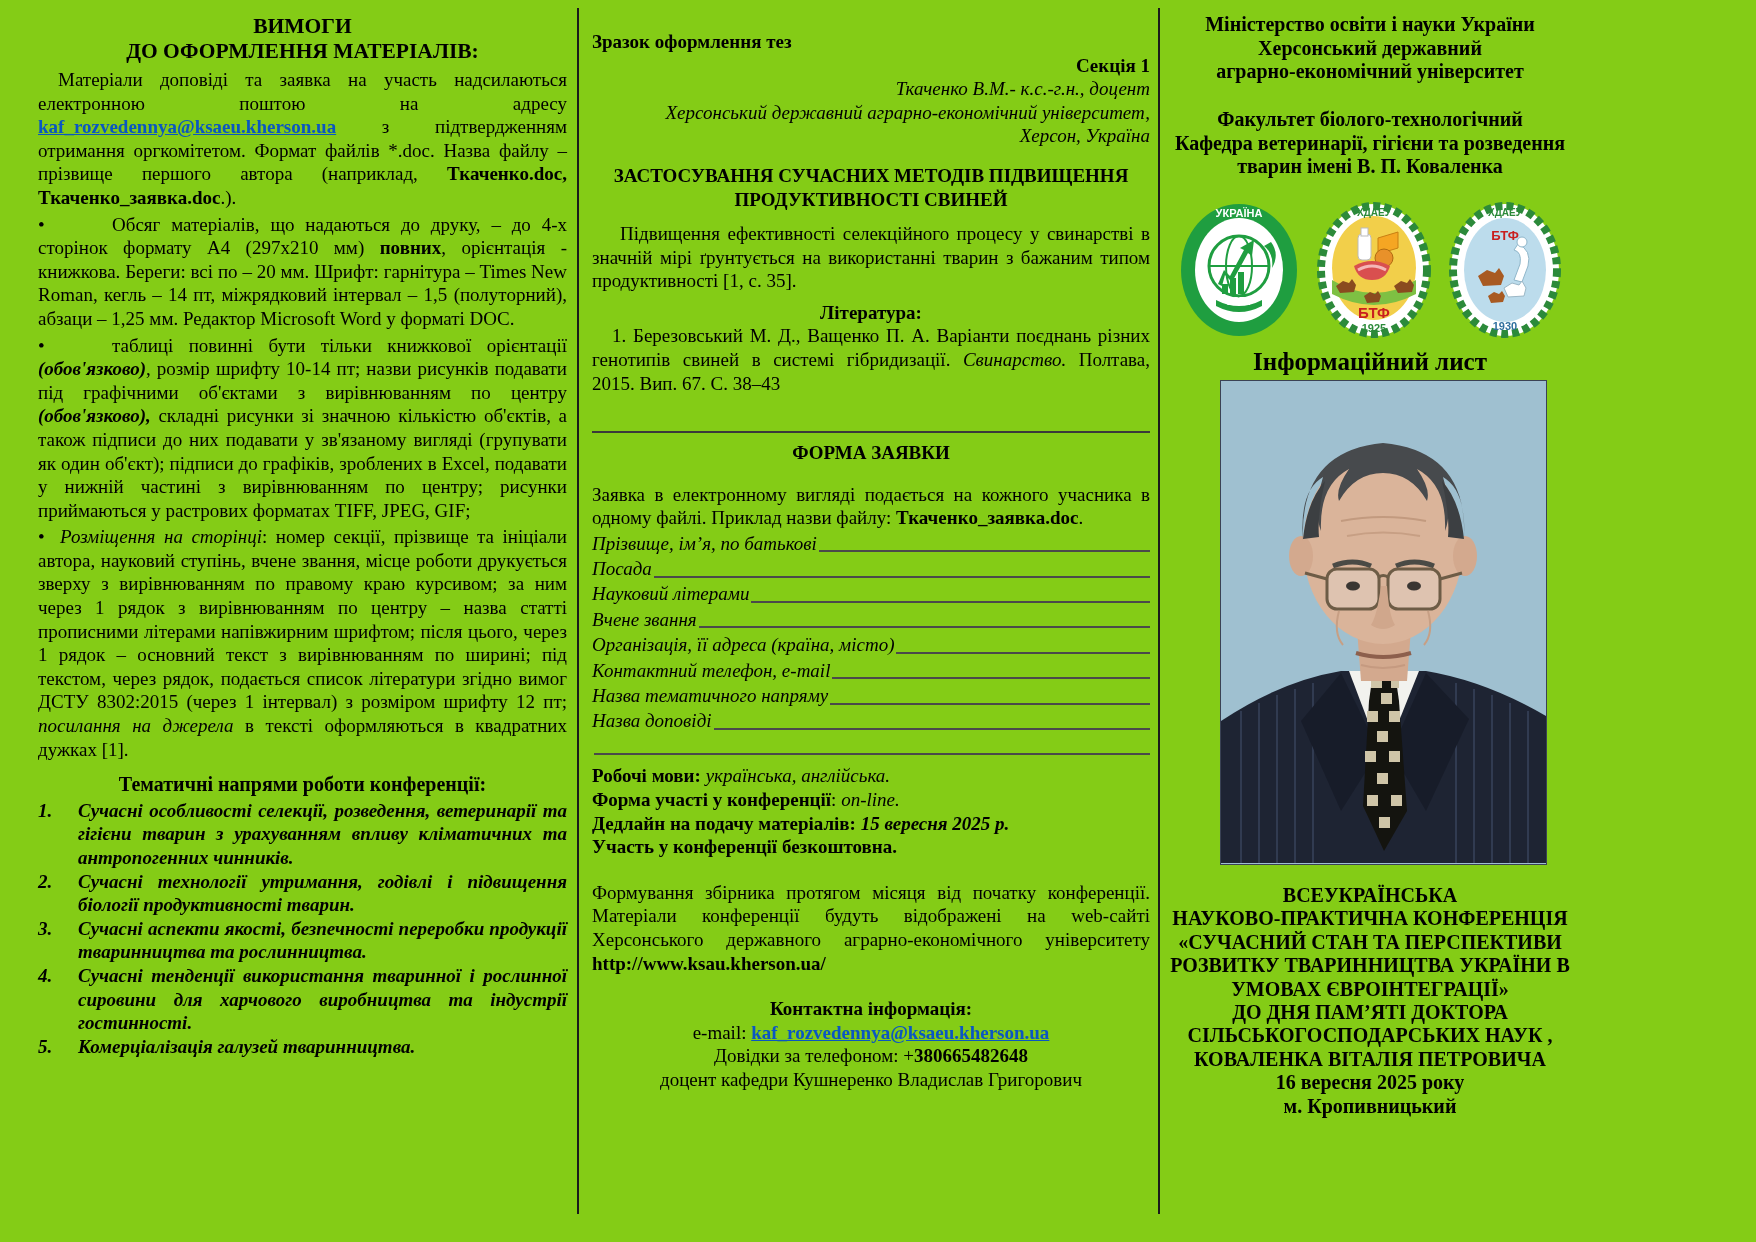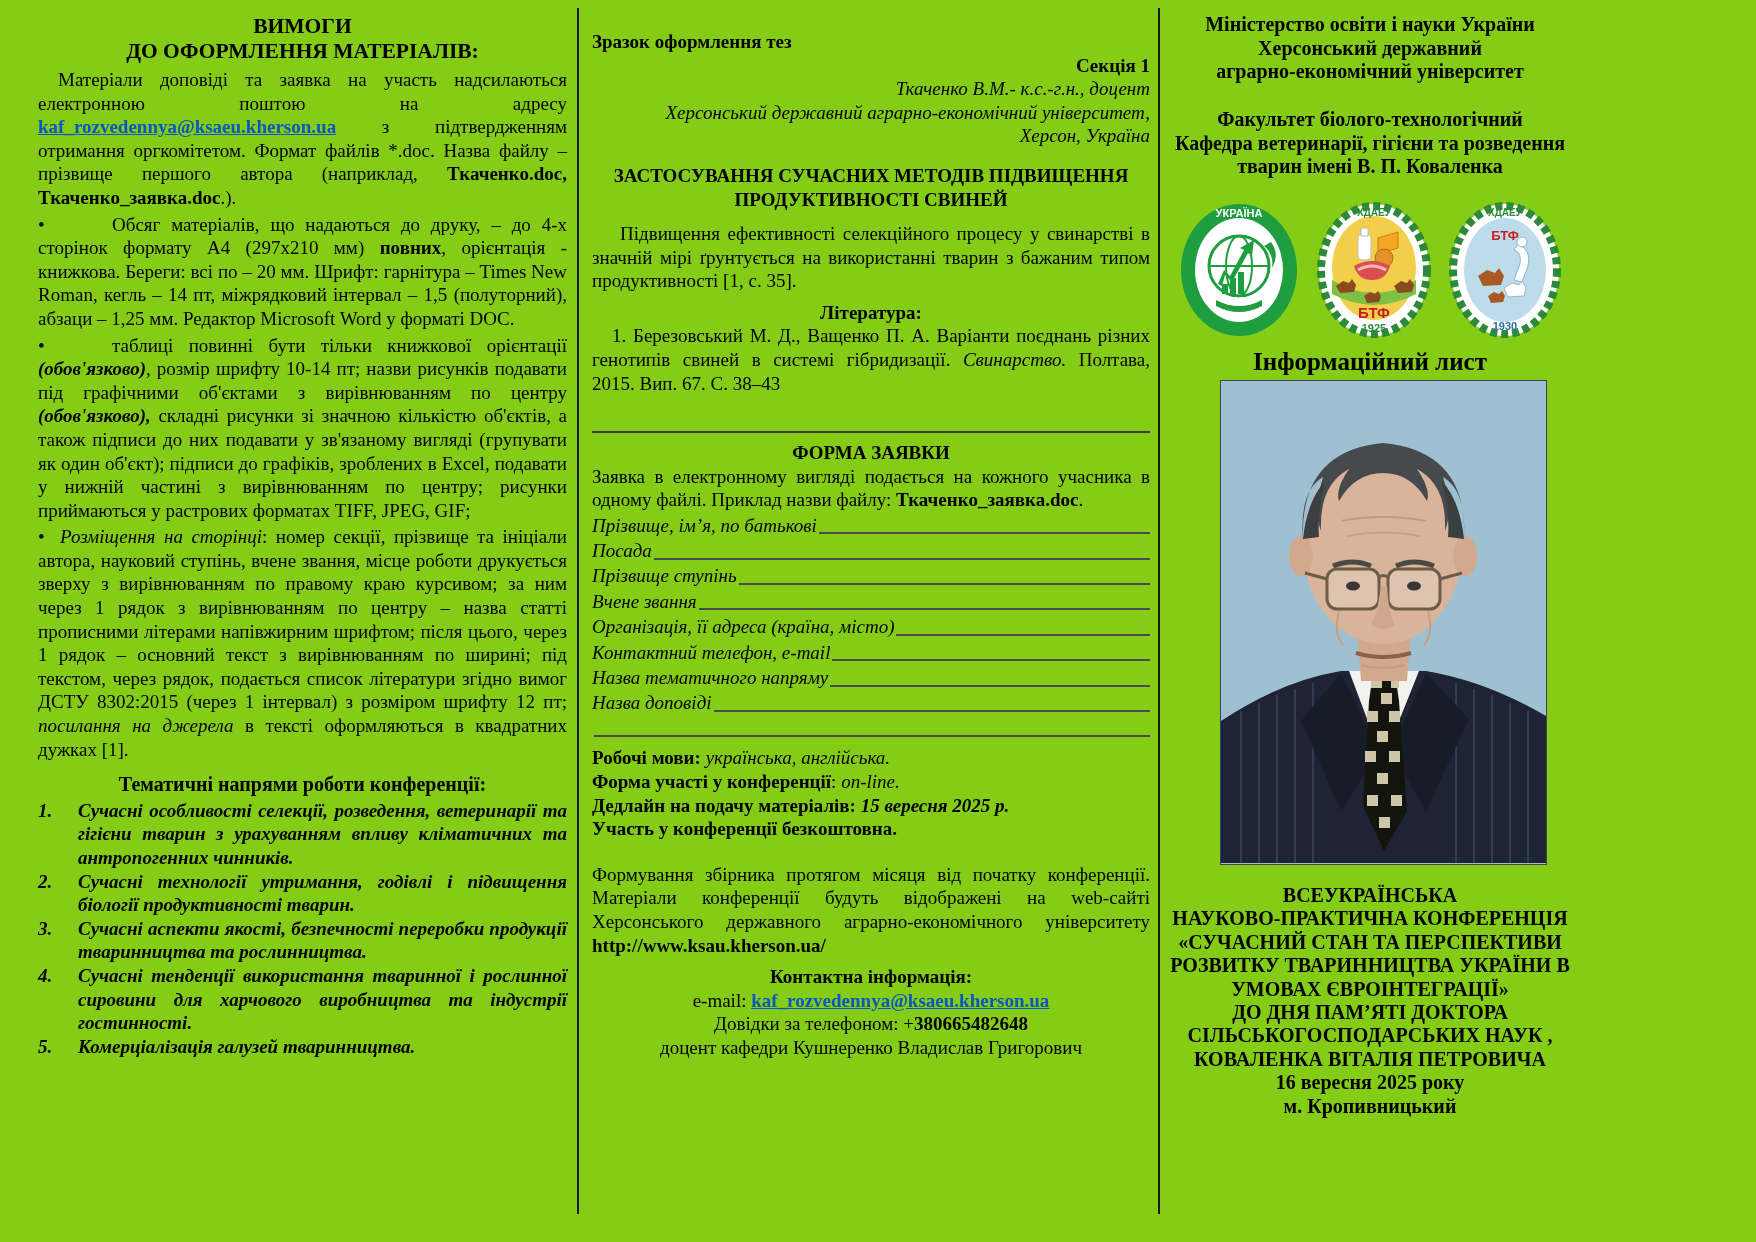--- a/index.html
+++ b/index.html
@@ -29,22 +29,22 @@
   .topic{display:flex;font-weight:bold;font-style:italic;}
   .topic .num{width:40px;flex:none;}
   .topic .txt{flex:1;text-align:justify;}
   
   .title2{font-weight:bold;text-align:center;margin-top:16px;line-height:24px;}
   .lith{font-weight:bold;text-align:center;margin-top:8px;}
   .sepline{height:20px;border-bottom:2px solid #3a3a3a;margin-bottom:8px;}
   .fline{display:flex;font-style:italic;height:25.4px;align-items:flex-end;}
   .fl-label{white-space:nowrap;}
   .fl-fill{flex:1;border-bottom:2px solid #4a4a4a;margin-bottom:3px;margin-left:2px;}
-  .formh{font-weight:bold;text-align:center;margin-bottom:0;}
-  .contact{margin-top:8px;}
+  .formh{font-weight:bold;text-align:center;margin-bottom:18px;}
+  .contact{margin-top:22px;}
   
   .r-block{position:absolute;left:0;width:100%;font-weight:bold;font-size:20px;line-height:23.5px;}
   .logos{position:absolute;top:200px;left:0;width:100%;display:flex;justify-content:center;gap:16px;}
   .infoh{position:absolute;top:348px;left:0;width:100%;font-weight:bold;font-size:25px;}
   .photo{position:absolute;top:380px;left:52px;width:325px;height:483px;border:1px solid #3a4254;}
   .conf{position:absolute;top:884px;left:0;width:100%;font-weight:bold;font-size:20px;line-height:23.4px;}
 </style>
 </head>
 <body>
 
@@ -112,21 +112,21 @@
 
     <div class="fline">
         <span class="fl-label">Прізвище, ім’я, по батькові</span>
         <span class="fl-fill"></span>
       </div>
     <div class="fline">
         <span class="fl-label">Посада</span>
         <span class="fl-fill"></span>
       </div>
     <div class="fline">
-        <span class="fl-label">Прізвище ступінь</span>
+        <span class="fl-label">Науковий літерами</span>
         <span class="fl-fill"></span>
       </div>
     <div class="fline">
         <span class="fl-label">Вчене звання</span>
         <span class="fl-fill"></span>
       </div>
     <div class="fline">
         <span class="fl-label">Організація, її адреса (країна, місто)</span>
         <span class="fl-fill"></span>
       </div>

